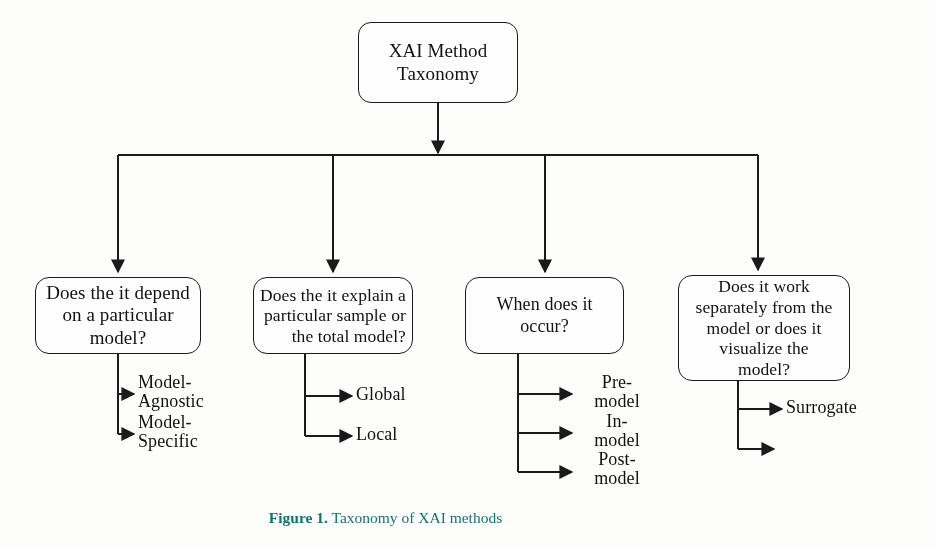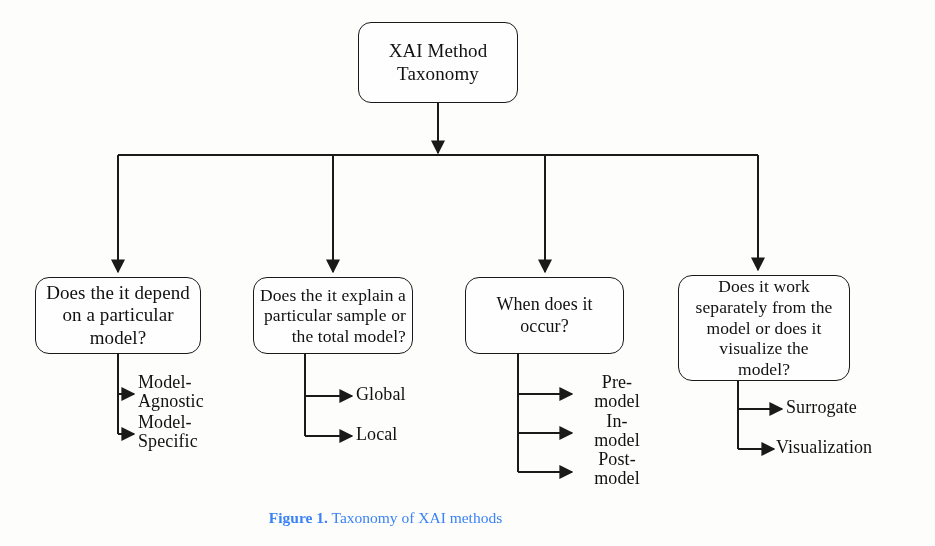--- a/index.html
+++ b/index.html
@@ -70,21 +70,21 @@
   #leaf-surrogate        { left: 786px; top: 398px; width: 120px; }
   #leaf-visualization    { left: 776px; top: 438px; width: 140px; }
 
   #caption {
     position: absolute;
     left: 0;
     top: 509px;
     width: 771px;
     text-align: center;
     font-size: 15.5px;
-    color: #3b82f6;
+    color: #0f766e;
   }
   #caption-label { font-weight: bold; }
   #caption-text { font-weight: normal; }
 </style>
 </head>
 <body>
 
 <div id="figure">
 
   <svg id="connectors" viewBox="0 0 935 546" xmlns="http://www.w3.org/2000/svg">
@@ -162,20 +162,19 @@
   <div class="leaf left" id="leaf-local" style="white-space: pre-line;">Local</div>
 
   <div class="leaf center" id="leaf-pre-model" style="white-space: pre-line;">Pre-
 model</div>
   <div class="leaf center" id="leaf-in-model" style="white-space: pre-line;">In-
 model</div>
   <div class="leaf center" id="leaf-post-model" style="white-space: pre-line;">Post-
 model</div>
 
   <div class="leaf left" id="leaf-surrogate" style="white-space: pre-line;">Surrogate</div>
-  <div class="leaf left" id="leaf-visualization" style="white-space: pre-line;">Visualization</div>
 
   <div id="caption">
     <span id="caption-label">Figure 1.</span>
     <span id="caption-text">Taxonomy of XAI methods</span>
   </div>
 
 </div>
 
 </body></html>

